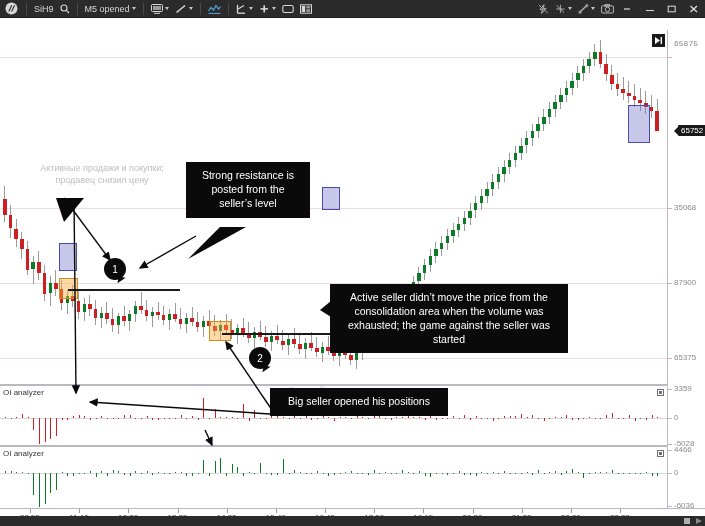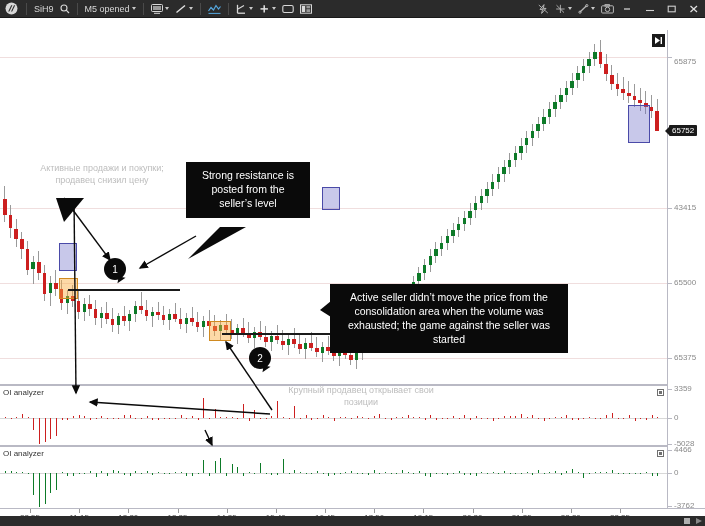--- a/index.html
+++ b/index.html
@@ -92,21 +92,21 @@
   .axis-lbl {
     position: absolute; left: 6px;
     font-size: 8px; color: #8a8a8a;
     white-space: nowrap;
   }
   .axis-tick {
     position: absolute; left: 0; width: 4px;
     height: 1px; background: #b9b9c4;
   }
   .axis-cur {
-    position: absolute; left: 1px;
+    position: absolute; left: 10px;
     background: #1a1a1a; color: #ffffff;
     font-size: 8px; padding: 1px 3px;
     border-radius: 1px;
     white-space: nowrap;
   }
   .axis-cur::before {
     content: ""; position: absolute;
     left: -4px; top: 50%; transform: translateY(-50%);
     border-top: 4px solid transparent;
     border-bottom: 4px solid transparent;
@@ -855,40 +855,40 @@
         <div class="hbar" style="left: 628.8px; background: rgb(13, 122, 40); top: 26.4px; height: 0.6px;"></div>
         <div class="hbar" style="left: 634.5px; background: rgb(13, 122, 40); top: 26.1px; height: 0.6px;"></div>
         <div class="hbar" style="left: 640.1px; background: rgb(13, 122, 40); top: 26.4px; height: 0.6px;"></div>
         <div class="hbar" style="left: 645.8px; background: rgb(13, 122, 40); top: 24.9px; height: 1.5px;"></div>
         <div class="hbar" style="left: 651.5px; background: rgb(13, 122, 40); top: 26.4px; height: 2.9px;"></div>
         <div class="hbar" style="left: 657.2px; background: rgb(13, 122, 40); top: 26.4px; height: 2.8px;"></div>
       </div>
 
     <div class="axis-col" id="axis-col">
         <div class="axis-tick" style="top: 27.1px;"></div>
-        <div class="axis-lbl" style="top: 27px;">65875</div>
+        <div class="axis-lbl" style="top: 9px; font-family: Liberation Mono, monospace;">65875</div>
         <div class="axis-tick" style="top: 177.5px;"></div>
-        <div class="axis-lbl" style="top: 172.5px;">43415</div>
+        <div class="axis-lbl" style="top: 172.5px;">35068</div>
         <div class="axis-tick" style="top: 252.7px;"></div>
-        <div class="axis-lbl" style="top: 247.7px;">65500</div>
+        <div class="axis-lbl" style="top: 247.7px;">87900</div>
         <div class="axis-tick" style="top: 327.9px;"></div>
         <div class="axis-lbl" style="top: 322.9px;">65375</div>
         <div class="axis-cur" style="top: 95.1px;">65752</div>
         <div class="axis-tick" style="top: 359px;"></div>
         <div class="axis-lbl" style="top: 354px;">3359</div>
         <div class="axis-tick" style="top: 388.3px;"></div>
         <div class="axis-lbl" style="top: 383.3px;">0</div>
         <div class="axis-tick" style="top: 414px;"></div>
         <div class="axis-lbl" style="top: 409px;">-5028</div>
         <div class="axis-tick" style="top: 420px;"></div>
         <div class="axis-lbl" style="top: 415px;">4466</div>
         <div class="axis-tick" style="top: 442.8px;"></div>
         <div class="axis-lbl" style="top: 437.8px;">0</div>
         <div class="axis-tick" style="top: 476px;"></div>
-        <div class="axis-lbl" style="top: 471px;">-3762</div>
+        <div class="axis-lbl" style="top: 471px;">-6036</div>
       </div>
 
     <div class="fbtn" style="right:40px; top:4px;">
       <svg width="9" height="9" viewBox="0 0 9 9">
         <polygon points="1,1 6,4.5 1,8" fill="#ffffff"></polygon>
         <rect x="6.6" y="1" width="1.4" height="7" fill="#ffffff"></rect>
       </svg>
     </div>
 
     <div class="hl blue" style="left:59px;  top:213px; width:18px; height:28px;"></div>
@@ -941,20 +941,21 @@
     </svg>
     <svg class="tail" style="left:316px; top:254px; width:50px; height:60px;">
       <polygon points="26,8 26,40 4,26" fill="#0a0a0a"></polygon>
     </svg>
 
 
     <div class="callout" style="left:186px; top:132px; width:124px;">Strong resistance is posted from the seller’s level</div>
 
     <div class="callout" style="left:330px; top:254px; width:238px;">Active seller didn’t move the price from the consolidation area when the volume was exhausted; the game against the seller was started</div>
 
+    <div class="callout" style="left:270px; top:358px; width:178px;">Big seller opened his positions</div>
 
   </div>
 
   <div class="timeaxis" id="timeaxis">
       <div class="ttick" style="left: 30px;"></div>
       <div class="tlabel" style="left: 30px;">22:55</div>
       <div class="ttick" style="left: 79.2px;"></div>
       <div class="tlabel" style="left: 79.2px;">11:15</div>
       <div class="ttick" style="left: 128.3px;"></div>
       <div class="tlabel" style="left: 128.3px;">12:20</div>

